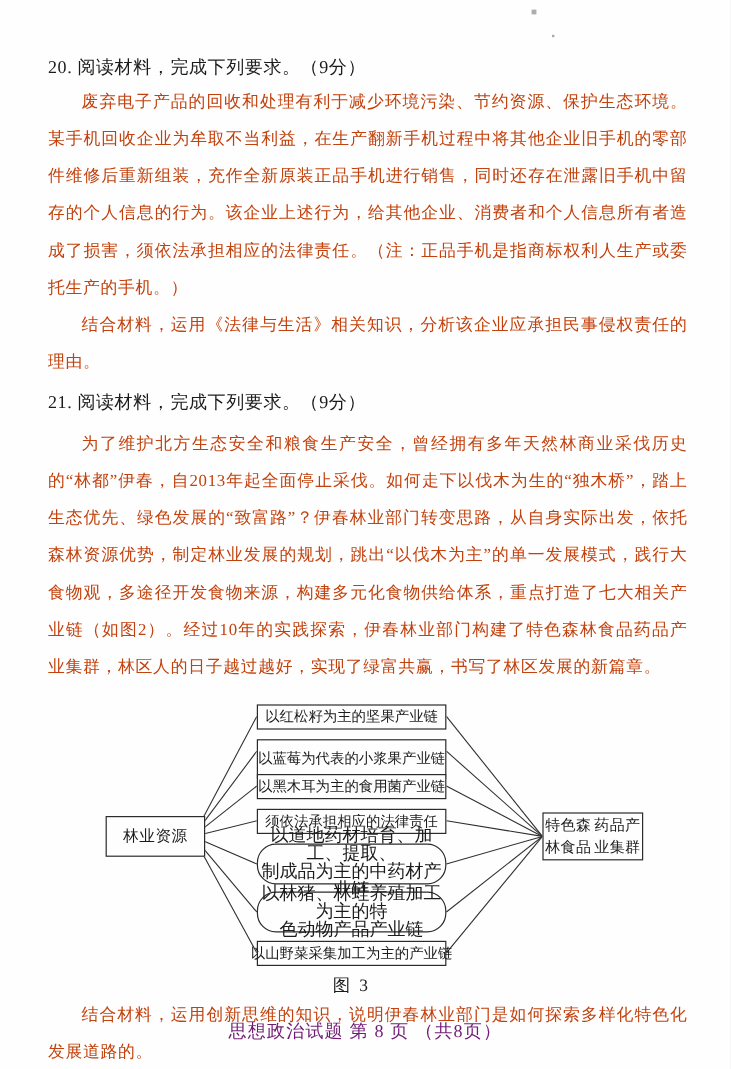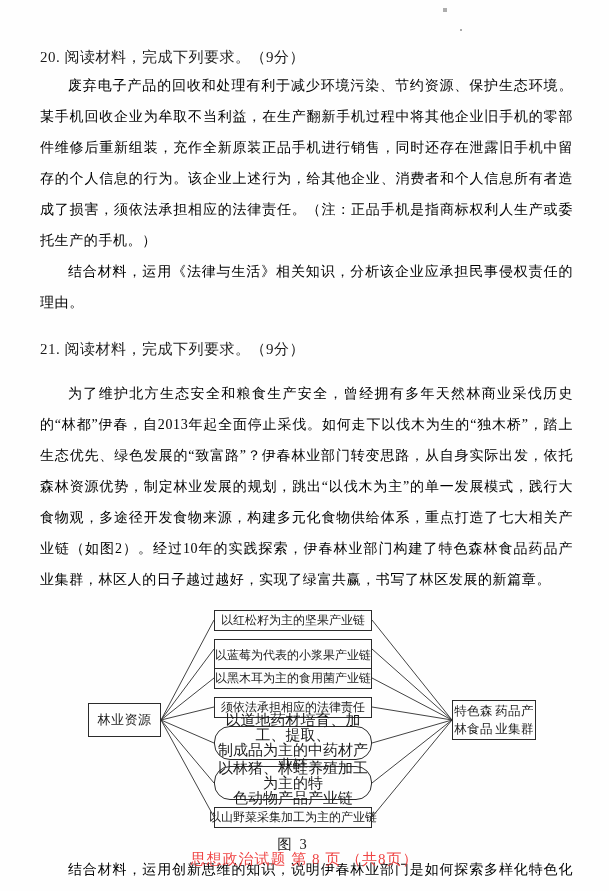--- a/index.html
+++ b/index.html
@@ -25,25 +25,25 @@
     white-space: nowrap;
   }
   .material, .task {
     margin: 0;
     width: 533px;
     font-size: 14px;
     line-height: 31px;
     letter-spacing: 0.6px;
     text-align: justify;
     text-indent: 2em;
-    color: #000000;
+    color: #c2410c;
   }
   #q20-material { margin-top: 2px; }
-  #q21-heading { margin-top: 20px; }
-  #q21-material { margin-top: 18px; }
+  #q21-heading { margin-top: 7px; }
+  #q21-material { margin-top: 8px; }
   #q21-task { margin-top: 3px; }
 
   .figure {
     position: relative;
     margin-left: -40px;
     margin-top: 4px;
     width: 609px;
     height: 252px;
   }
   .fig-lines { position: absolute; left: 0; top: 0; }
@@ -68,21 +68,21 @@
     text-align: center;
     font-size: 14.5px;
     letter-spacing: 2px;
   }
   .footer {
     position: absolute;
     left: 0; right: 0; top: 850px;
     text-align: center;
     font-size: 15px;
     letter-spacing: 1px;
-    color: #ef4444;
+    color: #701a75;
   }
 </style>
 </head>
 <body>
 
 <div class="page">
   <div class="speck"></div>
   <div class="speck2"></div>
 
   <div class="q-heading" id="q20-heading">20. 阅读材料，完成下列要求。（9分）</div>
@@ -103,21 +103,21 @@
       <line x1="161" y1="121" x2="214" y2="218"></line>
       <line x1="372" y1="21" x2="452" y2="121"></line>
       <line x1="372" y1="50" x2="452" y2="121"></line>
       <line x1="372" y1="79" x2="452" y2="121"></line>
       <line x1="372" y1="108" x2="452" y2="121"></line>
       <line x1="372" y1="144" x2="452" y2="121"></line>
       <line x1="372" y1="184" x2="452" y2="121"></line>
       <line x1="372" y1="218" x2="452" y2="121"></line>
     </svg>
 
-    <div class="node source" style="left:88px; top:104px; width:73px; height:34px;">林业资源</div>
+    <div class="node source" style="left:88px; top:104px; width:83px; height:34px;">林业资源</div>
 
     <div class="chain" style="top:11px; height:21px;">以红松籽为主的坚果产业链</div>
     <div class="chain" style="top:40px; height:33px;">以蓝莓为代表的小浆果产业链</div>
     <div class="chain" style="top:69px; height:21px;">以黑木耳为主的食用菌产业链</div>
     <div class="chain" style="top:98px; height:21px;">须依法承担相应的法律责任</div>
     <div class="chain multi" style="top:127px; height:34px;">以道地药材培育、加工、提取、
 制成品为主的中药材产业链</div>
     <div class="chain multi" style="top:167px; height:34px;">以林猪、林蛙养殖加工为主的特
 色动物产品产业链</div>
     <div class="chain" style="top:208px; height:21px;">以山野菜采集加工为主的产业链</div>

